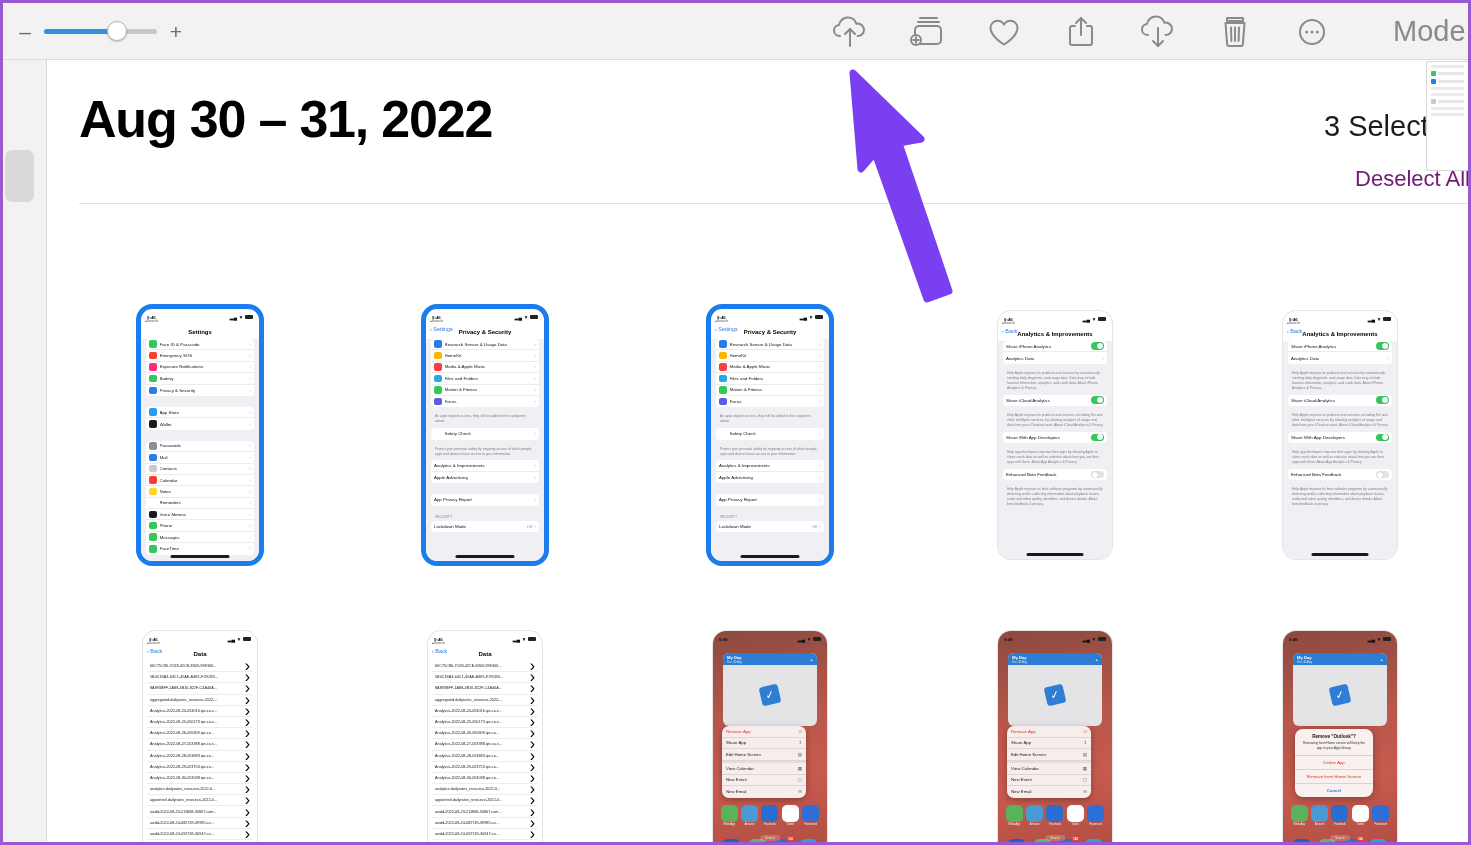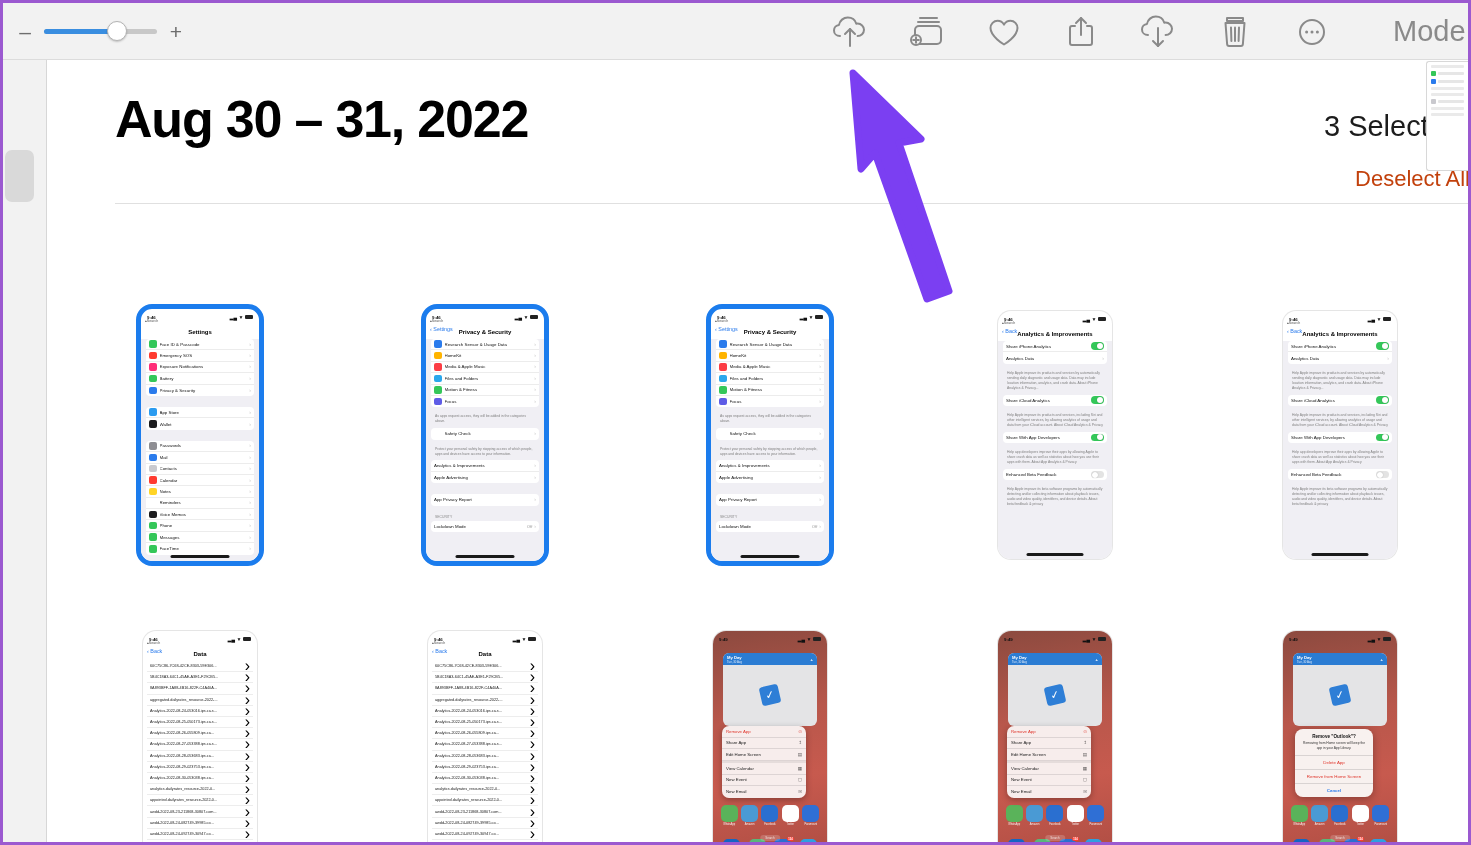--- a/index.html
+++ b/index.html
@@ -81,34 +81,34 @@
   }
 
   
   .content {
     position: absolute; left: 45px; top: 58px;
     width: 1420px; height: 784px;
     background: #ffffff;
     overflow: hidden;
   }
   .header-row {
-    position: relative; height: 156px; margin-left: 36px;
+    position: relative; height: 156px;
   }
   .date-title {
     position: absolute; left: 31px; top: 28px;
     font-size: 52px; font-weight: bold; letter-spacing: -1.2px;
     color: #000000;
   }
   .sel-count {
     position: absolute; right: 7px; top: 49px;
     font-size: 29px; color: #1c1c1c; white-space: nowrap;
   }
   .deselect {
     position: absolute; right: -2px; top: 105px;
-    font-size: 22px; color: #c2410c; white-space: nowrap;
+    font-size: 22px; color: #701a75; white-space: nowrap;
   }
   .divider {
     position: absolute; left: 31px; top: 142px;
     width: 1389px; height: 1px; background: #e0e0e0;
   }
 
   
   .grid {
     position: absolute; left: 0; top: 150px;
     width: 1420px; height: 634px;

